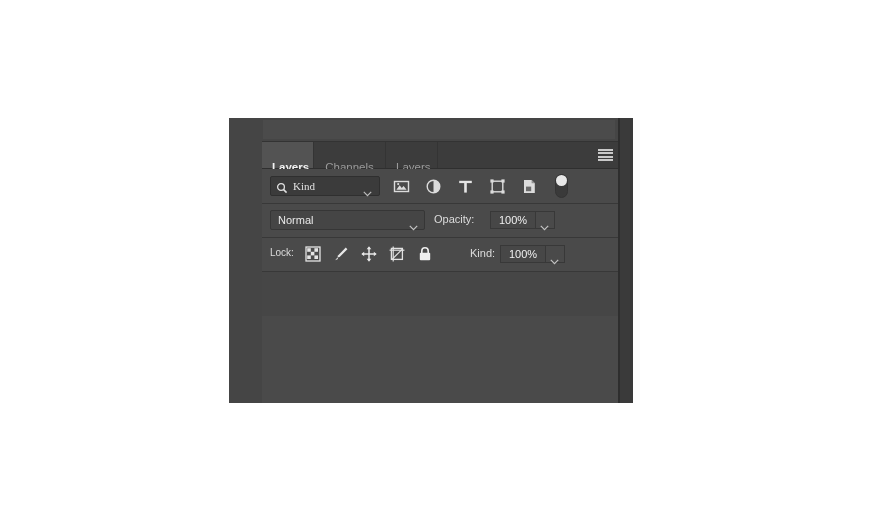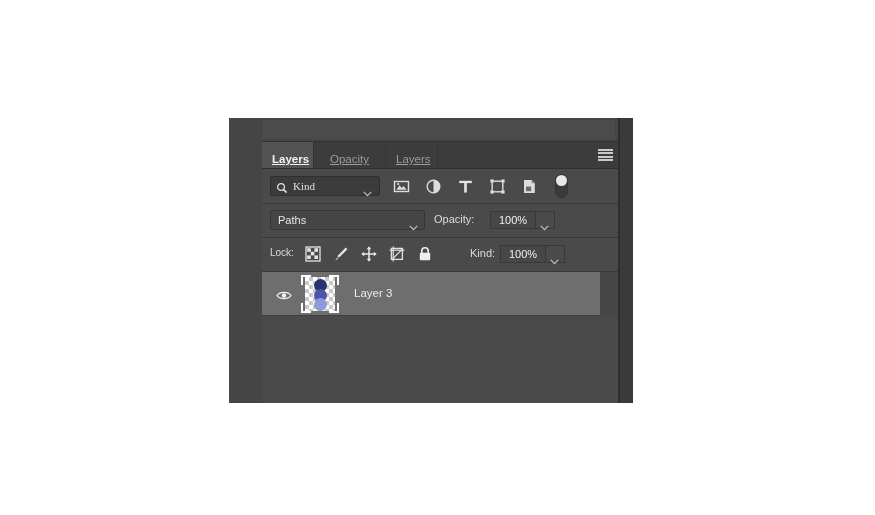--- a/index.html
+++ b/index.html
@@ -65,25 +65,24 @@
     width: 356px; height: 27px;
     background: #3c3c3c;
     border-bottom: 1px solid #2f2f2f;
     box-sizing: border-box;
   }
   .tab {
     position: absolute; top: 0;
     height: 26px; line-height: 26px;
     font-size: 11.5px;
     color: #9b9b9b;
-    padding: 4px 10px;
+    padding: 12px 10px;
     box-sizing: border-box;
     white-space: nowrap;
     border-right: 1px solid #343434;
-    text-decoration: underline;
   }
   .tab.active {
     background: #535353;
     color: #f2f2f2;
     font-weight: bold;
   }
   .tab-layers   { left: 0px;   width: 52px; text-align: center; }
   .tab-channels { left: 52px;  width: 72px; text-align: center; }
   .tab-paths    { left: 124px; width: 52px; text-align: center; }
 
@@ -293,21 +292,21 @@
     <div class="left-gutter"></div>
 
     <div id="panel-body">
 
       <div class="top-strip">
         <div class="inner"></div>
       </div>
 
       <div class="tabbar">
         <div class="tab tab-layers active">Layers</div>
-        <div class="tab tab-channels">Opacity</div>
+        <div class="tab tab-channels">Channels</div>
         <div class="tab tab-paths">Layers</div>
 
         <div class="panel-menu">
           <i></i>
             <i></i>
             <i></i>
             <i></i>
         </div>
       </div>
 
@@ -368,21 +367,21 @@
           </svg>
         </div>
 
         <div class="filter-toggle" style="left:293px;">
           <div class="knob"></div>
         </div>
       </div>
 
       <div class="row blend-row">
         <div class="blend-select">
-          <span class="label">Paths</span>
+          <span class="label">Normal</span>
           <span class="chev-wrap">
             <svg class="chev" viewBox="0 0 9 6">
               <polyline points="0.8,0.8 4.5,4.6 8.2,0.8" fill="none" stroke="#c4c4c4" stroke-width="1.2"></polyline>
             </svg>
           </span>
         </div>
 
         <span class="opacity-label">Opacity:</span>
 
         <div class="num-field opacity-field">100%</div>
@@ -452,43 +451,20 @@
           <span class="chev-wrap">
             <svg class="chev" viewBox="0 0 9 6">
               <polyline points="0.8,0.8 4.5,4.6 8.2,0.8" fill="none" stroke="#c4c4c4" stroke-width="1.2"></polyline>
             </svg>
           </span>
         </div>
       </div>
 
       <div class="layer-list">
 
-        <div class="layer-row">
-
-          <span class="eye">
-            <svg width="16" height="11" viewBox="0 0 16 11">
-              <path d="M1 5.5 C3.6 1.4 12.4 1.4 15 5.5 C12.4 9.6 3.6 9.6 1 5.5 Z" fill="none" stroke="#efefef" stroke-width="1.3"></path>
-              <circle cx="8" cy="5.5" r="2.2" fill="#efefef"></circle>
-            </svg>
-          </span>
-
-          <span class="thumb-wrap">
-            <span class="thumb">
-              <span class="dot dot1" style="background:#2a3370;"></span>
-              <span class="dot dot2" style="background:#4a56a8;"></span>
-              <span class="dot dot3" style="background:#8f9ad8;"></span>
-            </span>
-            <span class="corner c-tl"></span>
-            <span class="corner c-tr"></span>
-            <span class="corner c-bl"></span>
-            <span class="corner c-br"></span>
-          </span>
-
-          <span class="layer-name">Layer 3</span>
-        </div>
 
         <div class="list-empty"></div>
       </div>
 
     </div>
 
     <div class="right-gutter">
       <div class="edge"></div>
     </div>
 

